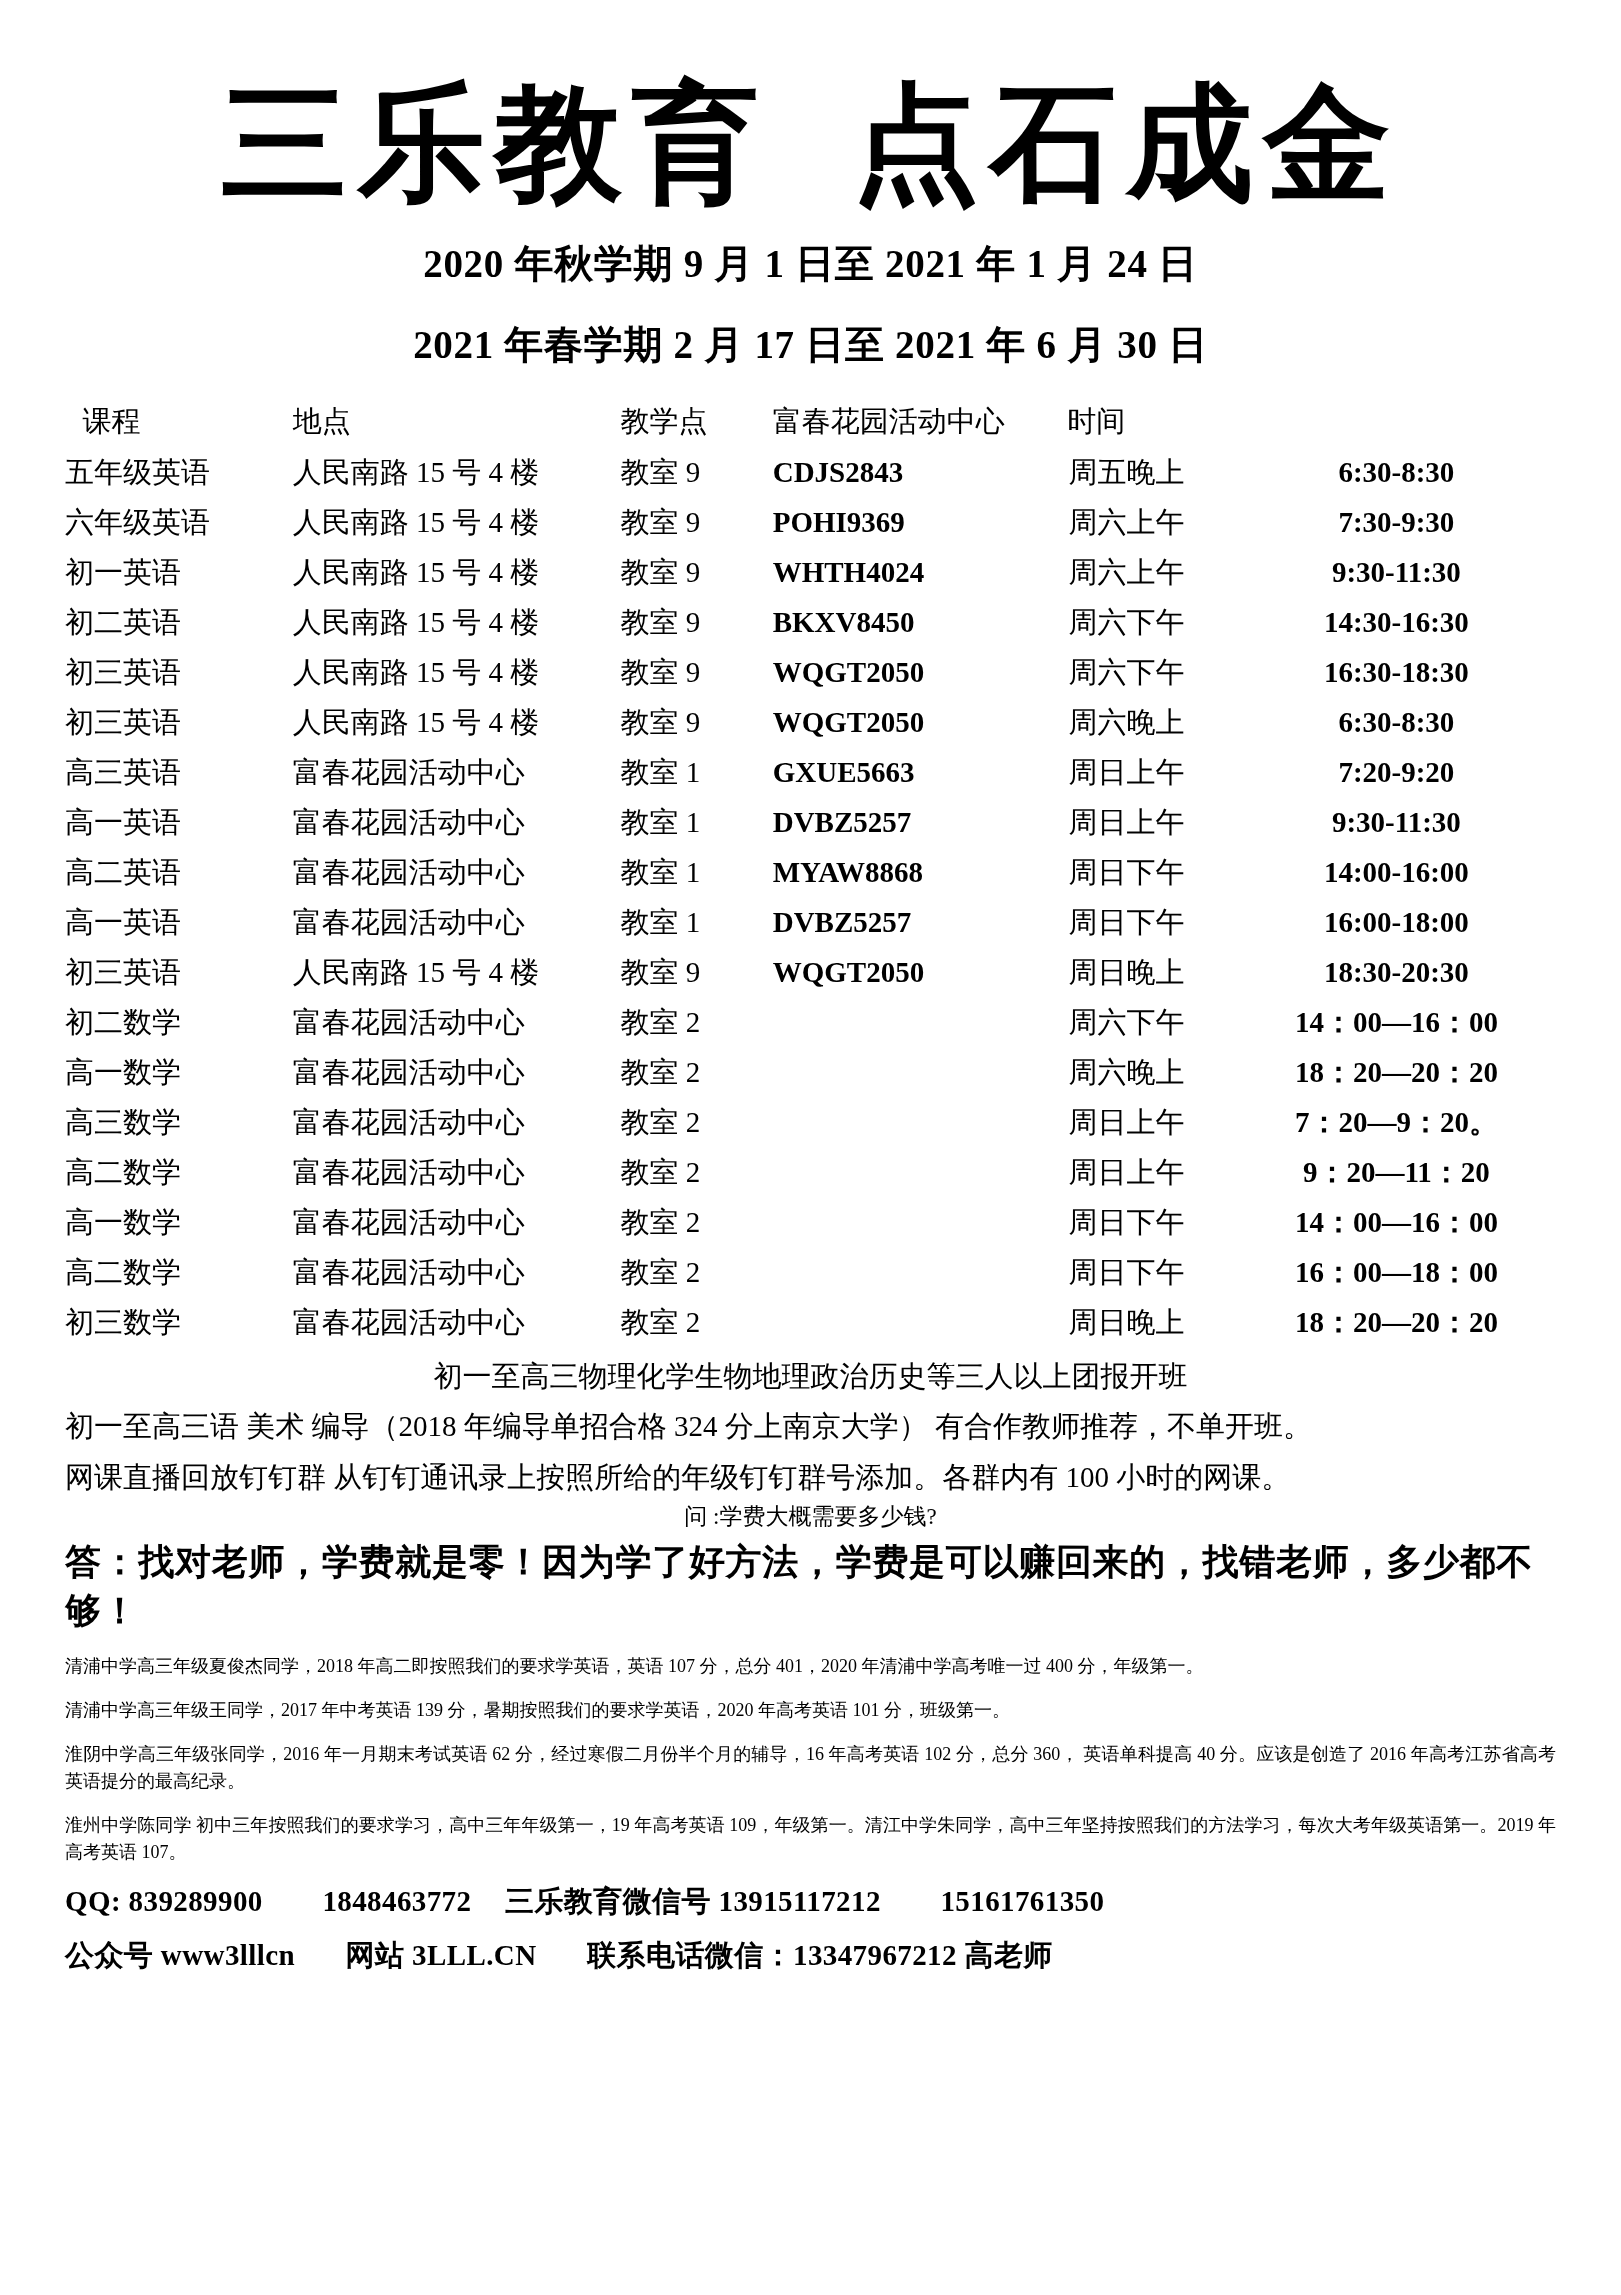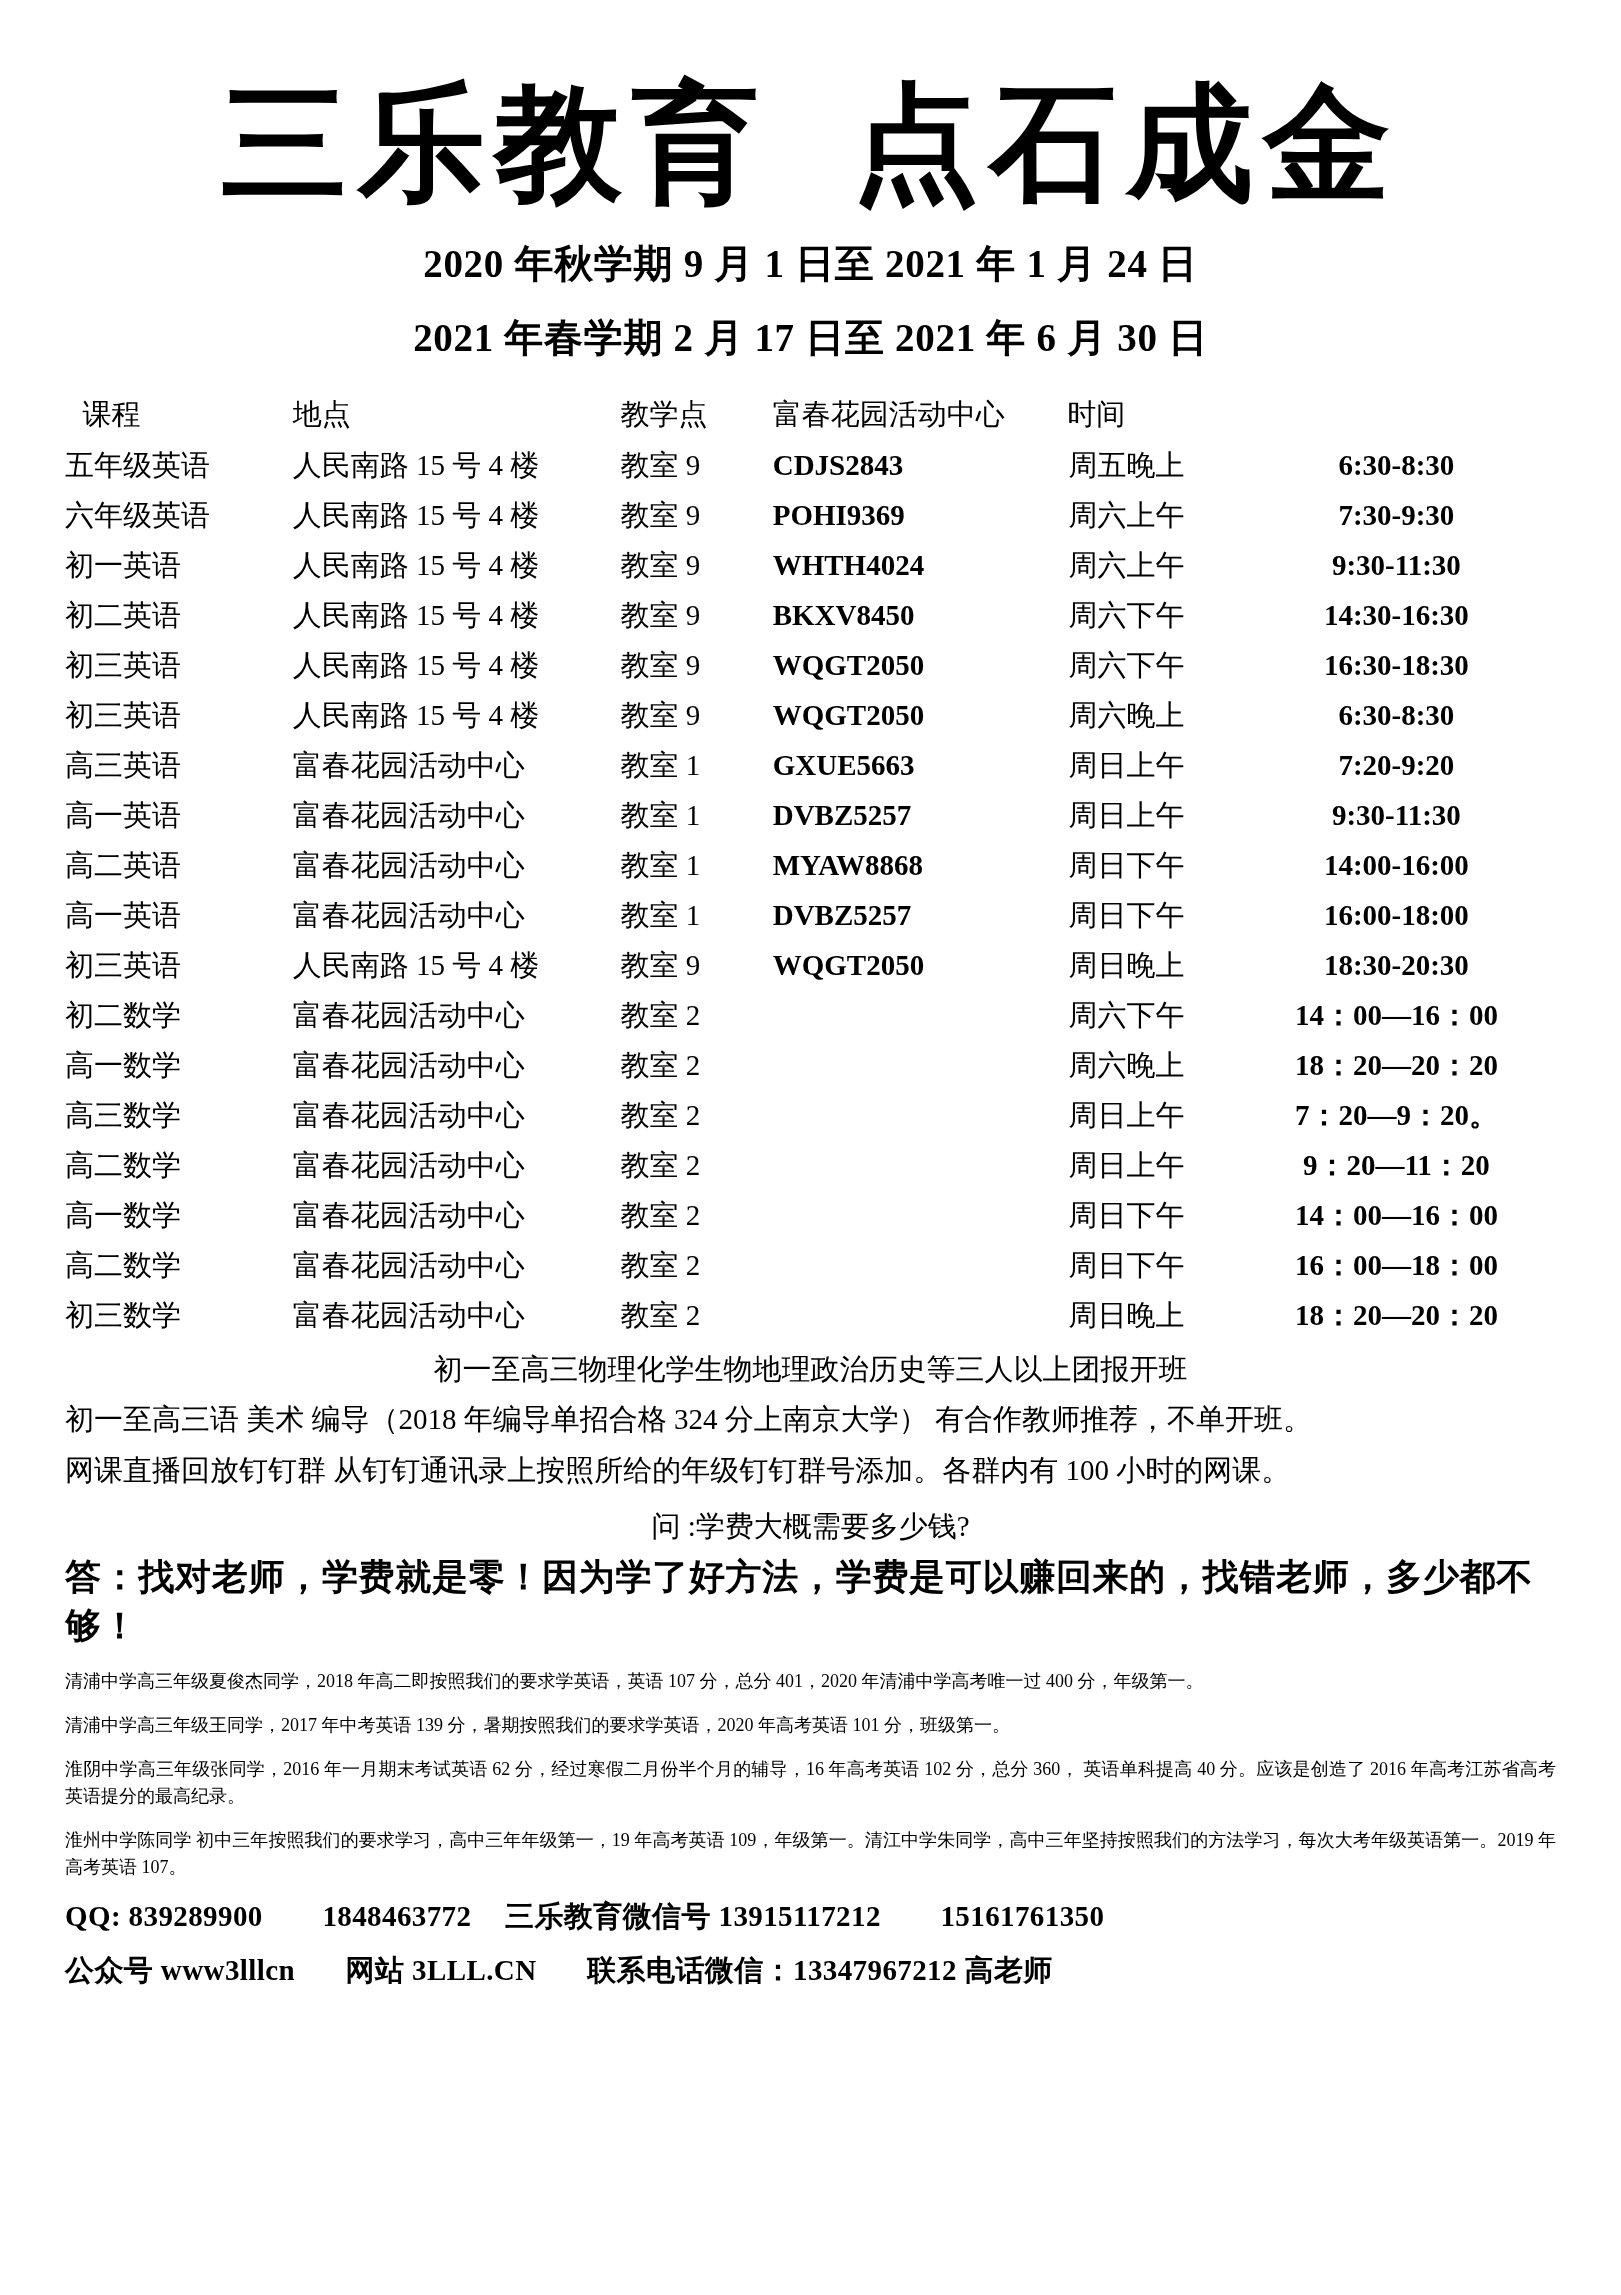--- a/index.html
+++ b/index.html
@@ -35,21 +35,21 @@
   }
   
   .term-line {
     text-align: center;
     font-weight: bold;
     font-size: 39px;
     line-height: 1.5;
     margin-top: 20px;
     letter-spacing: 0.7px;
   }
-  .term-line.second { margin-top: 15px; }
+  .term-line.second { margin-top: 22px; }
 
   
   .schedule {
     margin-top: 25px;
     width: 100%;
     border-collapse: collapse;
     table-layout: fixed;
     font-size: 29px;
   }
   .schedule col.c-course  { width: 217px; }
@@ -90,22 +90,22 @@
     font-size: 29px;
     margin-top: 8.7px;
   }
   .note {
     font-size: 29px;
     margin-top: 8.7px;
     line-height: 1.45;
   }
   .q-line {
     text-align: center;
-    font-size: 29px;
-    margin-top: 16px;
+    font-size: 23px;
+    margin-top: 3px;
   }
   .a-line {
     font-size: 36px;
     font-weight: bold;
     margin-top: 5.8px;
     letter-spacing: 0.7px;
   }
   .para {
     font-size: 18px;
     line-height: 1.5;

